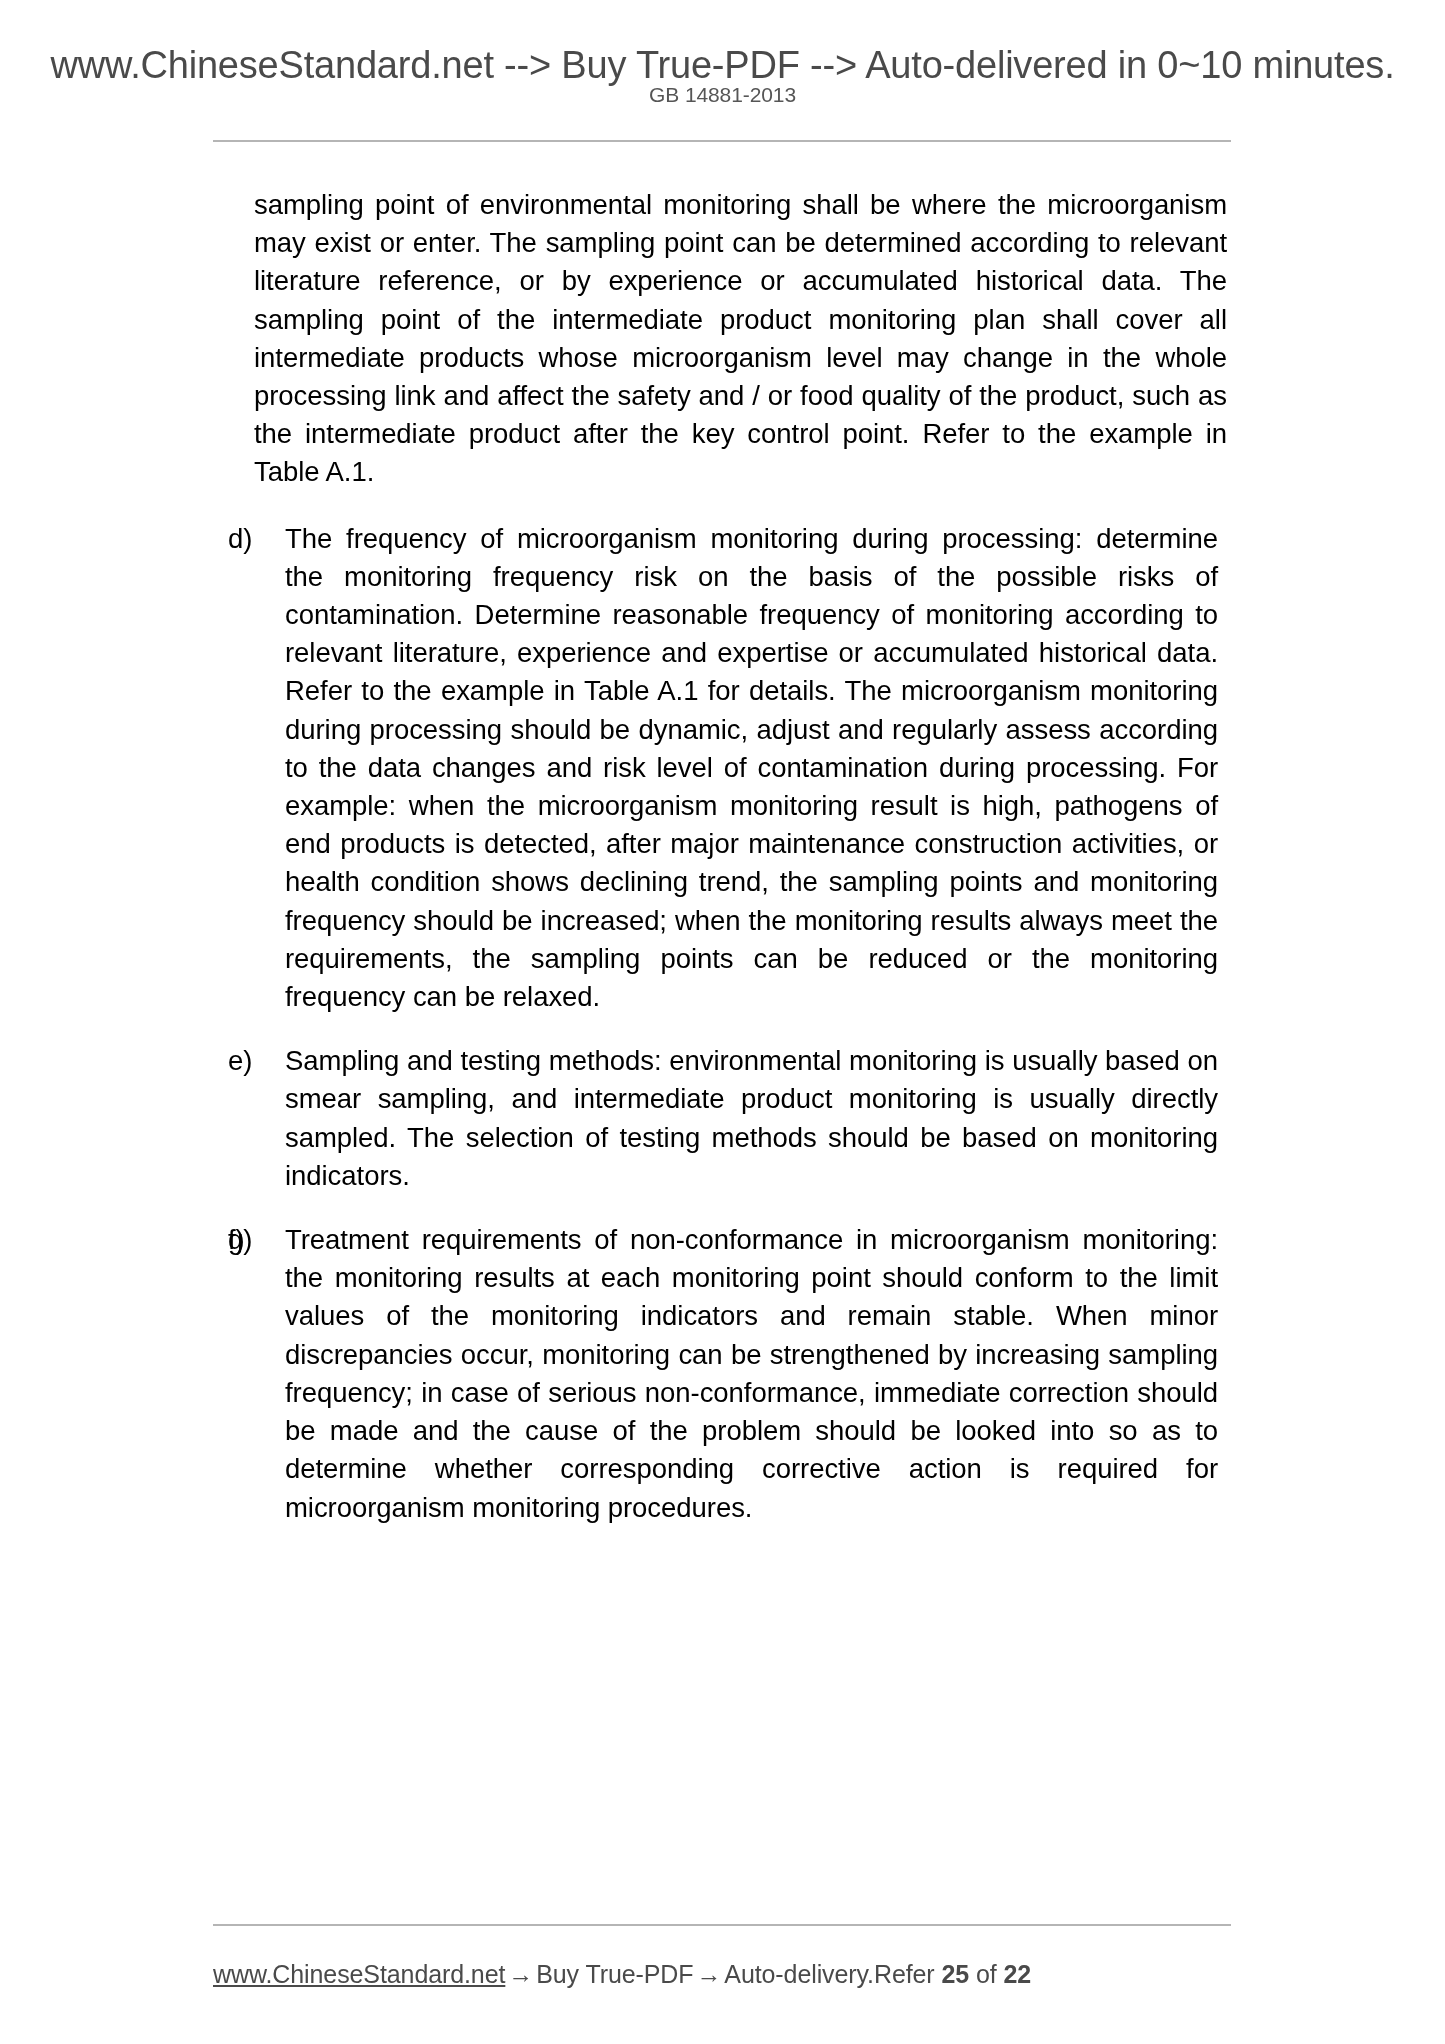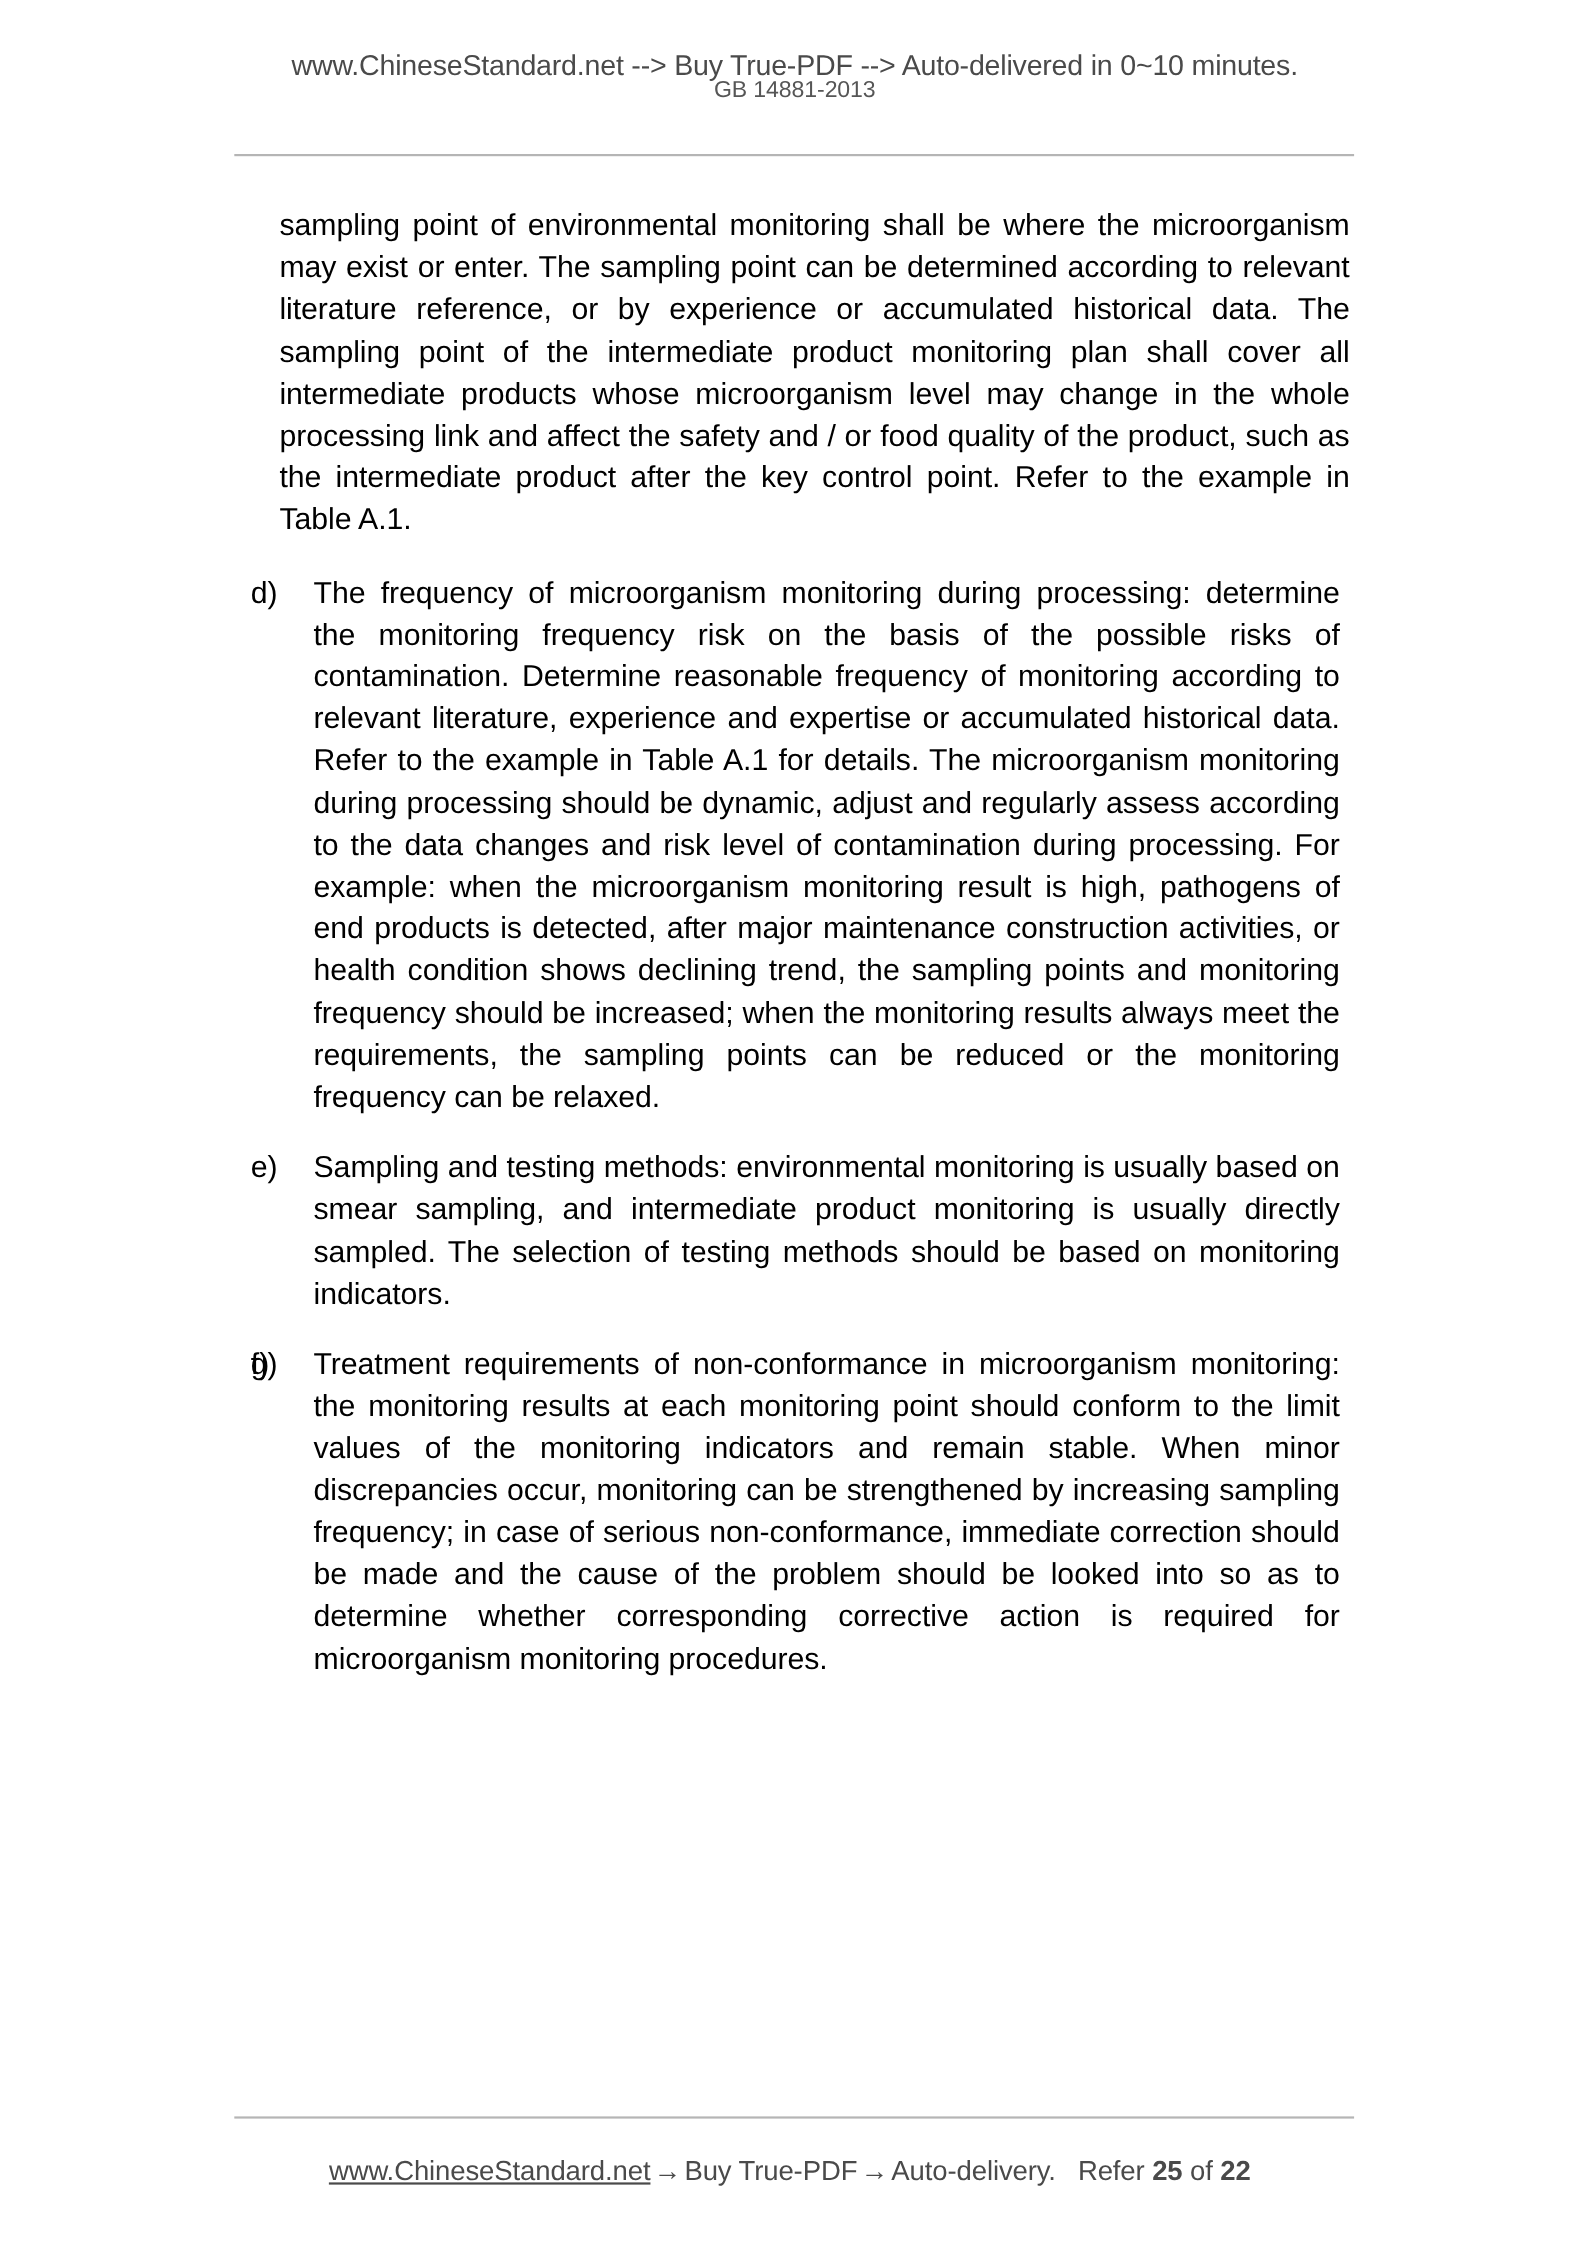--- a/index.html
+++ b/index.html
@@ -24,21 +24,21 @@
 
   
   .page-header {
     position: absolute;
     top: 46px;
     left: 0;
     width: 1445px;
     text-align: center;
   }
   .header-promo {
-    font-size: 26px;
+    font-size: 38px;
     color: #4a4a4a;
     letter-spacing: -0.2px;
     white-space: nowrap;
     line-height: 1.05;
   }
   .header-standard {
     font-size: 21px;
     color: #565656;
     margin-top: -2px;
     line-height: 1.05;
@@ -109,24 +109,23 @@
     height: 2px;
     background: #b5b5b5;
   }
   .page-footer {
     position: absolute;
     bottom: 55px;
     left: 213px;
     width: 1018px;
     display: flex;
     align-items: baseline;
-    justify-content: center;
+    justify-content: flex-start;
     font-size: 25px;
     color: #4a4a4a;
-    gap: 20px;
   }
   .footer-left {
     white-space: nowrap;
     letter-spacing: -0.1px;
   }
   .footer-site {
     text-decoration: underline;
     color: #4a4a4a;
   }
   .footer-arrow {

